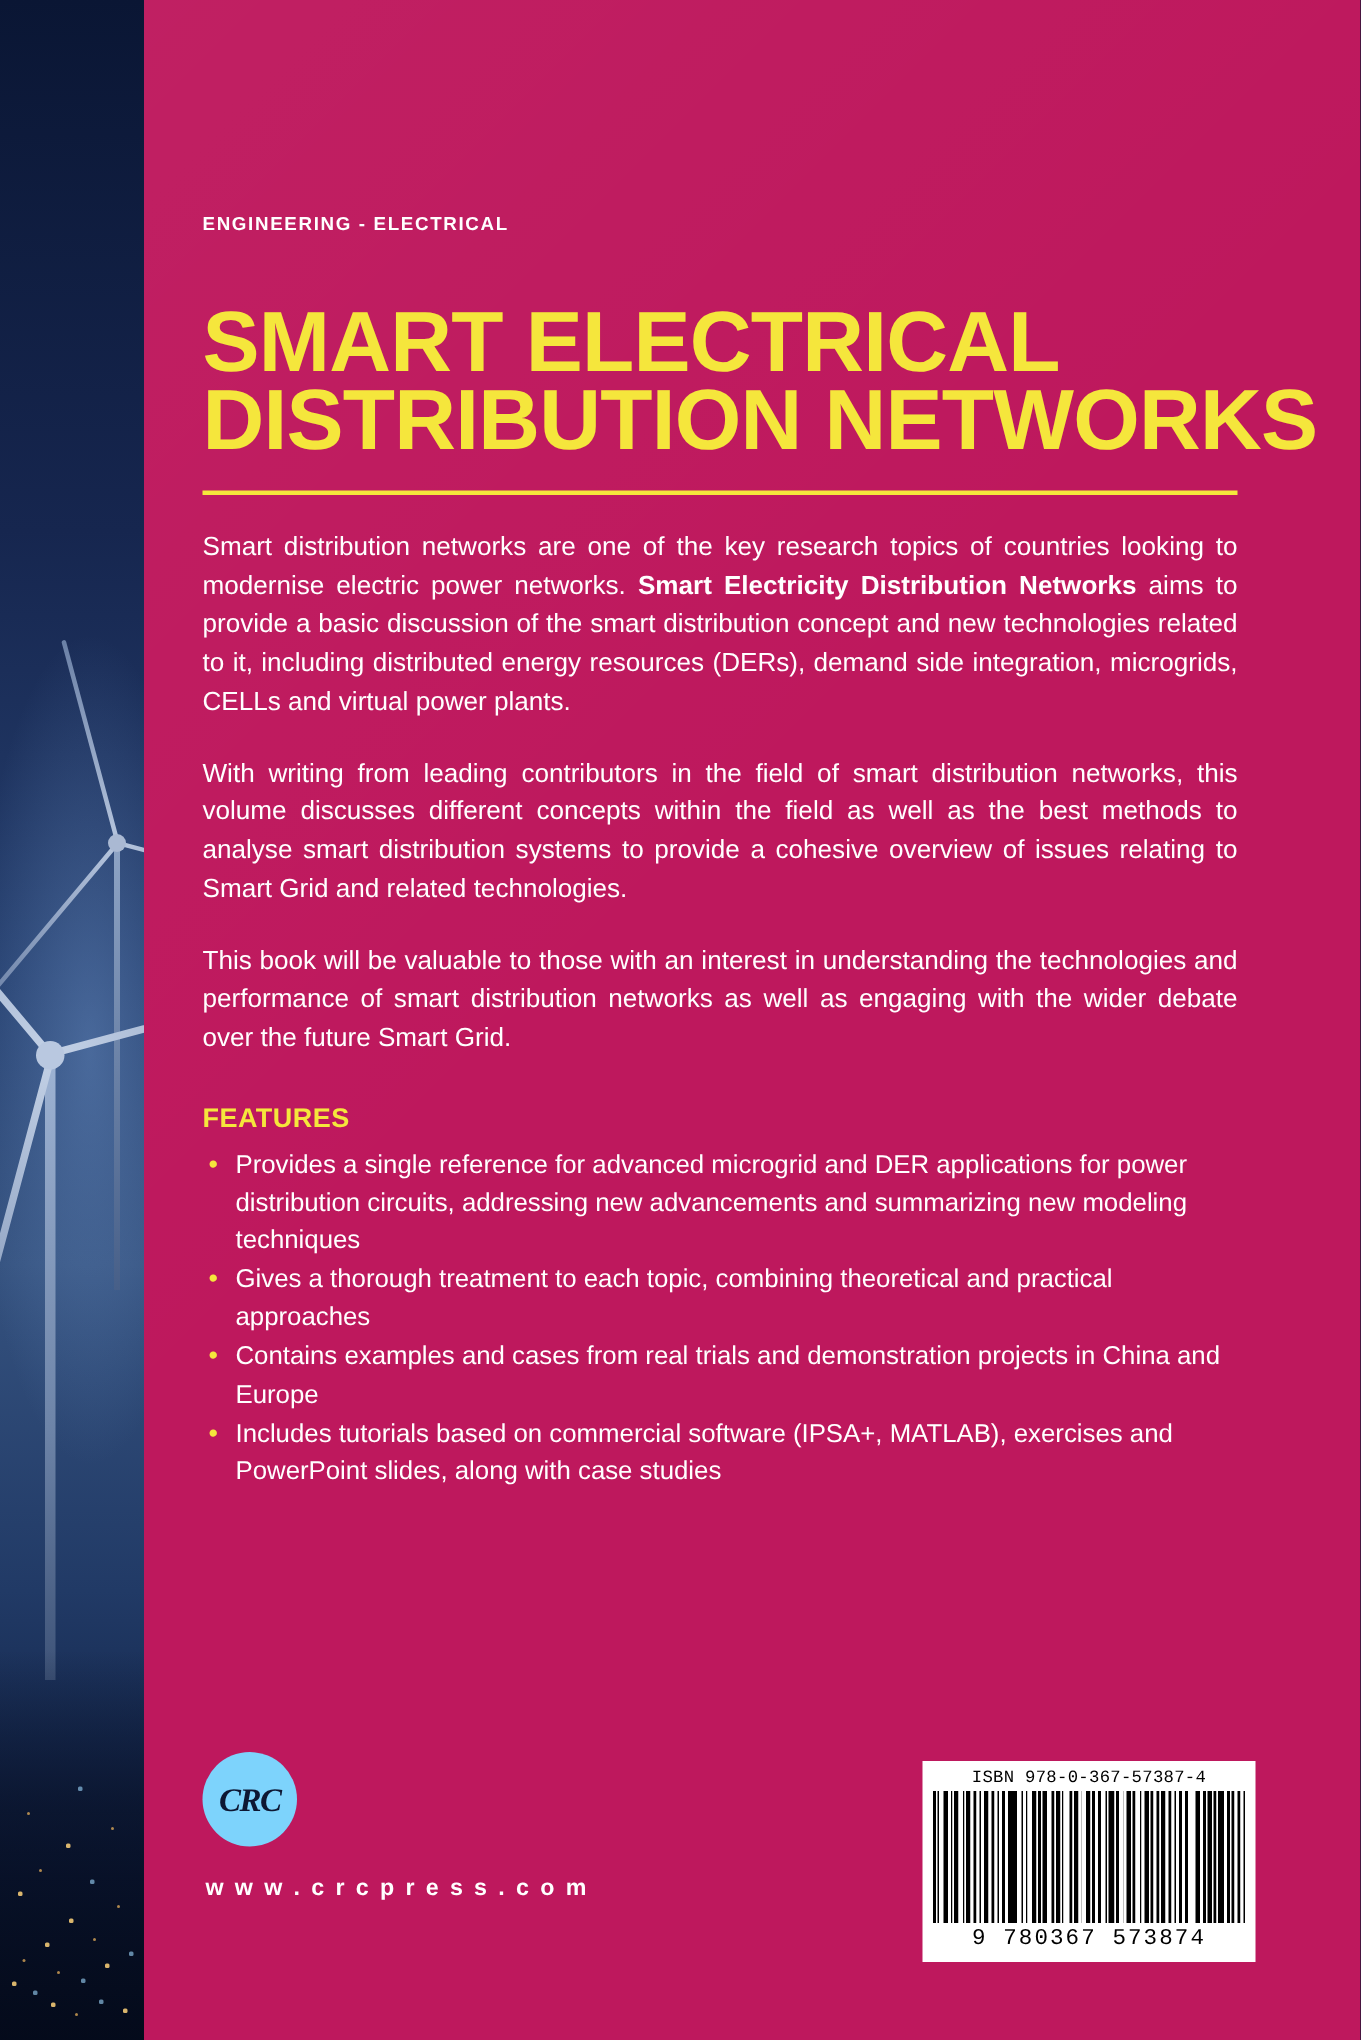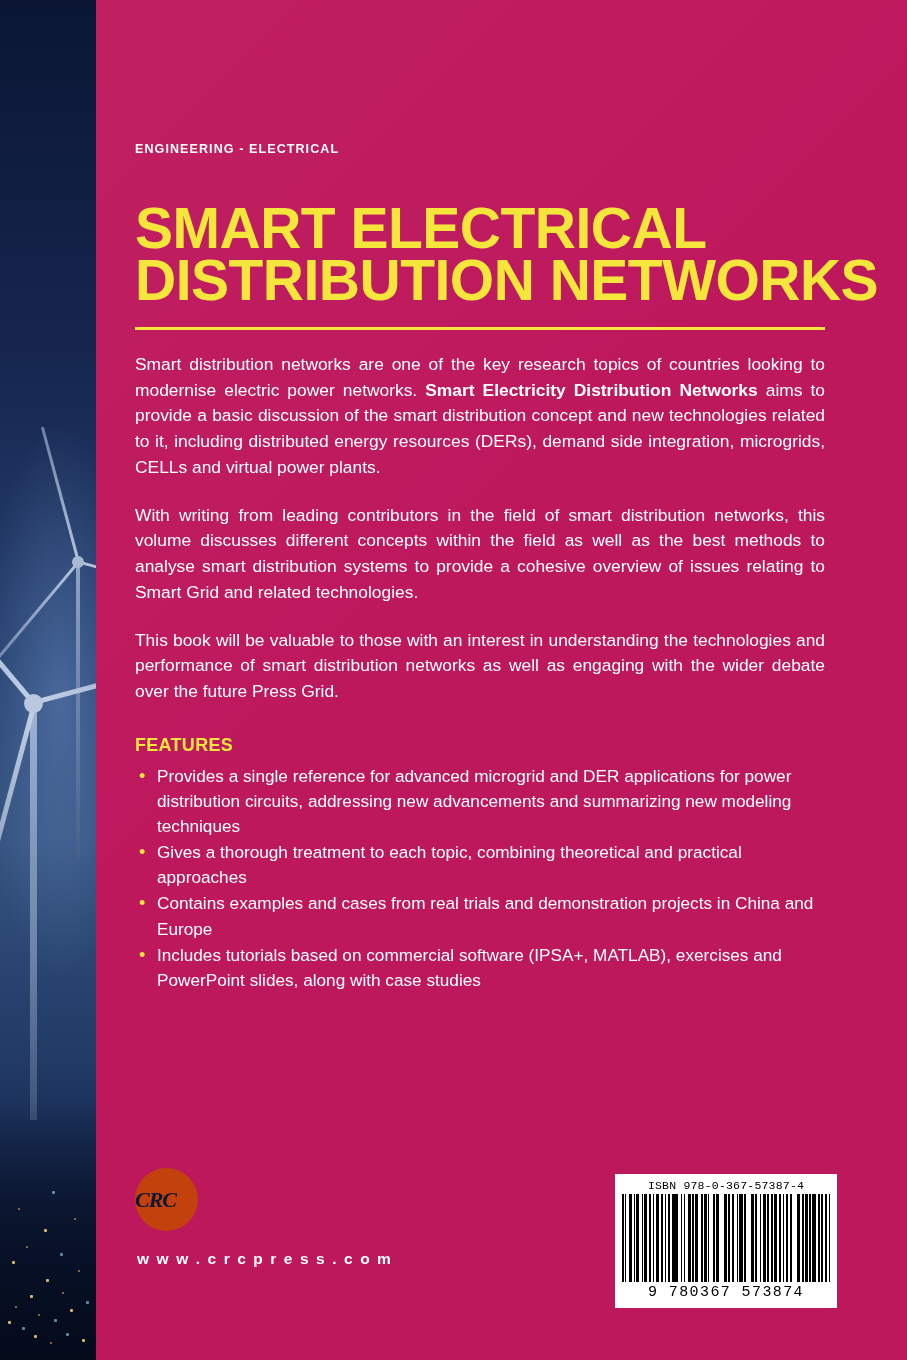--- a/index.html
+++ b/index.html
@@ -210,24 +210,24 @@
 
   .logo-wrap {
     position: absolute;
     left: 0; top: 10px;
     display: flex;
     align-items: center;
   }
   .crc-circle {
     width: 63px; height: 63px;
     border-radius: 50%;
-    background: #c2410c;
+    background: #7dd3fc;
     display: flex;
     align-items: center;
-    justify-content: flex-start;
+    justify-content: center;
     flex: none;
   }
   .crc-circle span {
     font-family: "Liberation Serif", serif;
     font-style: italic;
     font-weight: bold;
     font-size: 22px;
     color: #0d1733;
     letter-spacing: -1px;
   }
@@ -360,21 +360,21 @@
       </div>
 
       <div class="rule"></div>
 
       <p class="para">
         <span>Smart distribution networks are one of the key research topics of countries looking to modernise electric power networks. </span><b>Smart Electricity Distribution Networks</b><span> aims to provide a basic discussion of the smart distribution concept and new technologies related to it, including distributed energy resources (DERs), demand side integration, microgrids, CELLs and virtual power plants.</span>
       </p>
 
       <p class="para">With writing from leading contributors in the field of smart distribution networks, this volume discusses different concepts within the field as well as the best methods to analyse smart distribution systems to provide a cohesive overview of issues relating to Smart Grid and related technologies.</p>
 
-      <p class="para">This book will be valuable to those with an interest in understanding the technologies and performance of smart distribution networks as well as engaging with the wider debate over the future Press Grid.</p>
+      <p class="para">This book will be valuable to those with an interest in understanding the technologies and performance of smart distribution networks as well as engaging with the wider debate over the future Smart Grid.</p>
 
       <div class="features-head">FEATURES</div>
 
       <ul class="features">
         <li>Provides a single reference for advanced microgrid and DER applications for power distribution circuits, addressing new advancements and summarizing new modeling techniques</li>
         <li>Gives a thorough treatment to each topic, combining theoretical and practical approaches</li>
         <li>Contains examples and cases from real trials and demonstration projects in China and Europe</li>
         <li>Includes tutorials based on commercial software (IPSA+, MATLAB), exercises and PowerPoint slides, along with case studies</li>
       </ul>
     </div>

